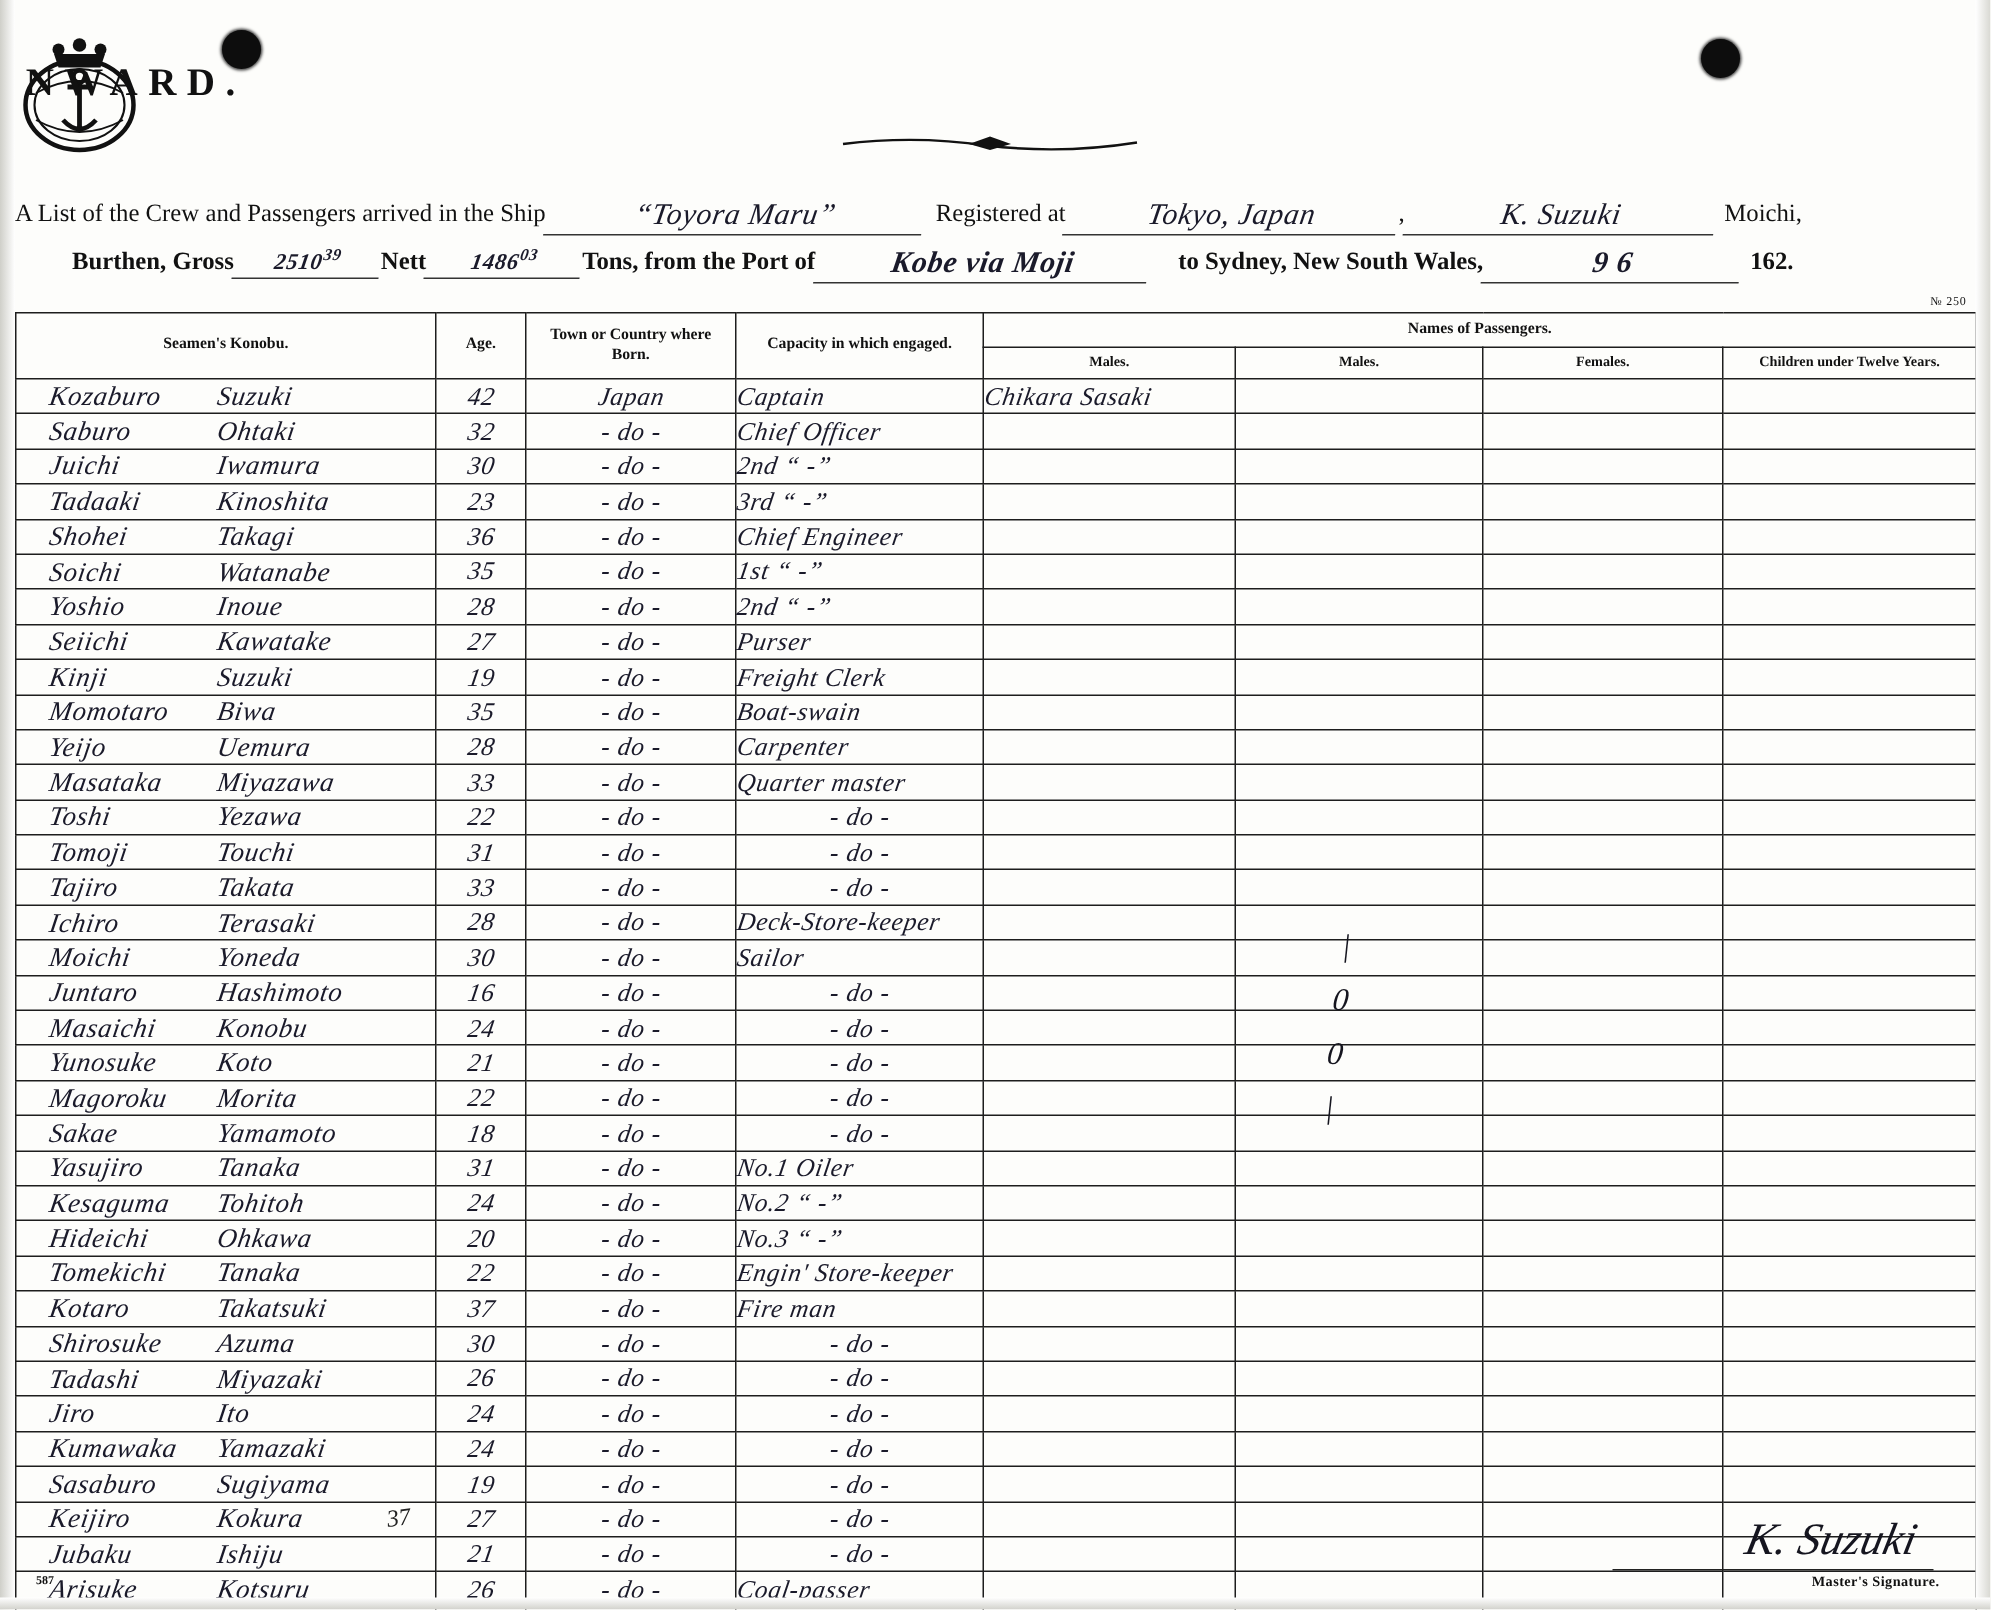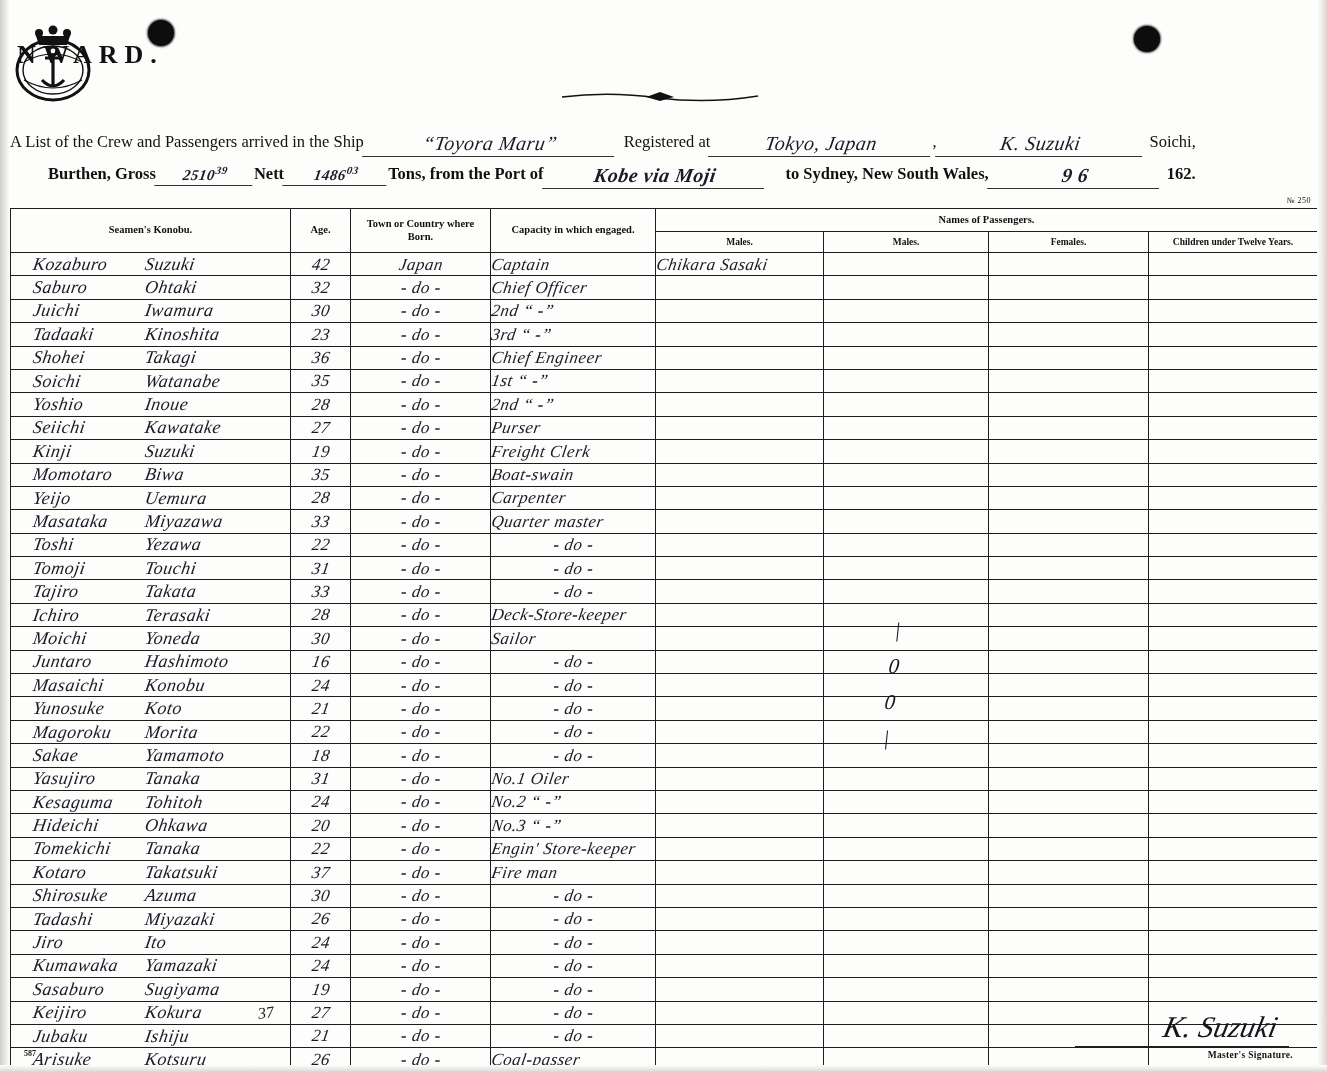--- a/index.html
+++ b/index.html
@@ -278,21 +278,21 @@
   </div>
 
   <div class="heading">
     <div class="line1">
       <span class="printed">A List of the Crew and Passengers arrived in the Ship</span>
       <span class="fill w-ship hand">“Toyora Maru”</span>
       <span class="printed" style="margin-left:8px">Registered at</span>
       <span class="fill w-reg hand">Tokyo, Japan</span>
       <span class="printed">,</span>
       <span class="fill w-master hand">K. Suzuki</span>
-      <span class="printed" style="margin-left:6px">Soichi,</span>
+      <span class="printed" style="margin-left:6px">Moichi,</span>
     </div>
     <div class="line2">
       <span class="printed">Burthen, Gross</span>
       <span class="fill w-gross hand small">
         <span>2510</span><span class="hand tiny">39</span>
       </span>
       <span class="printed">Nett</span>
       <span class="fill w-nett hand small">
         <span>1486</span><span class="hand tiny">03</span>
       </span>

